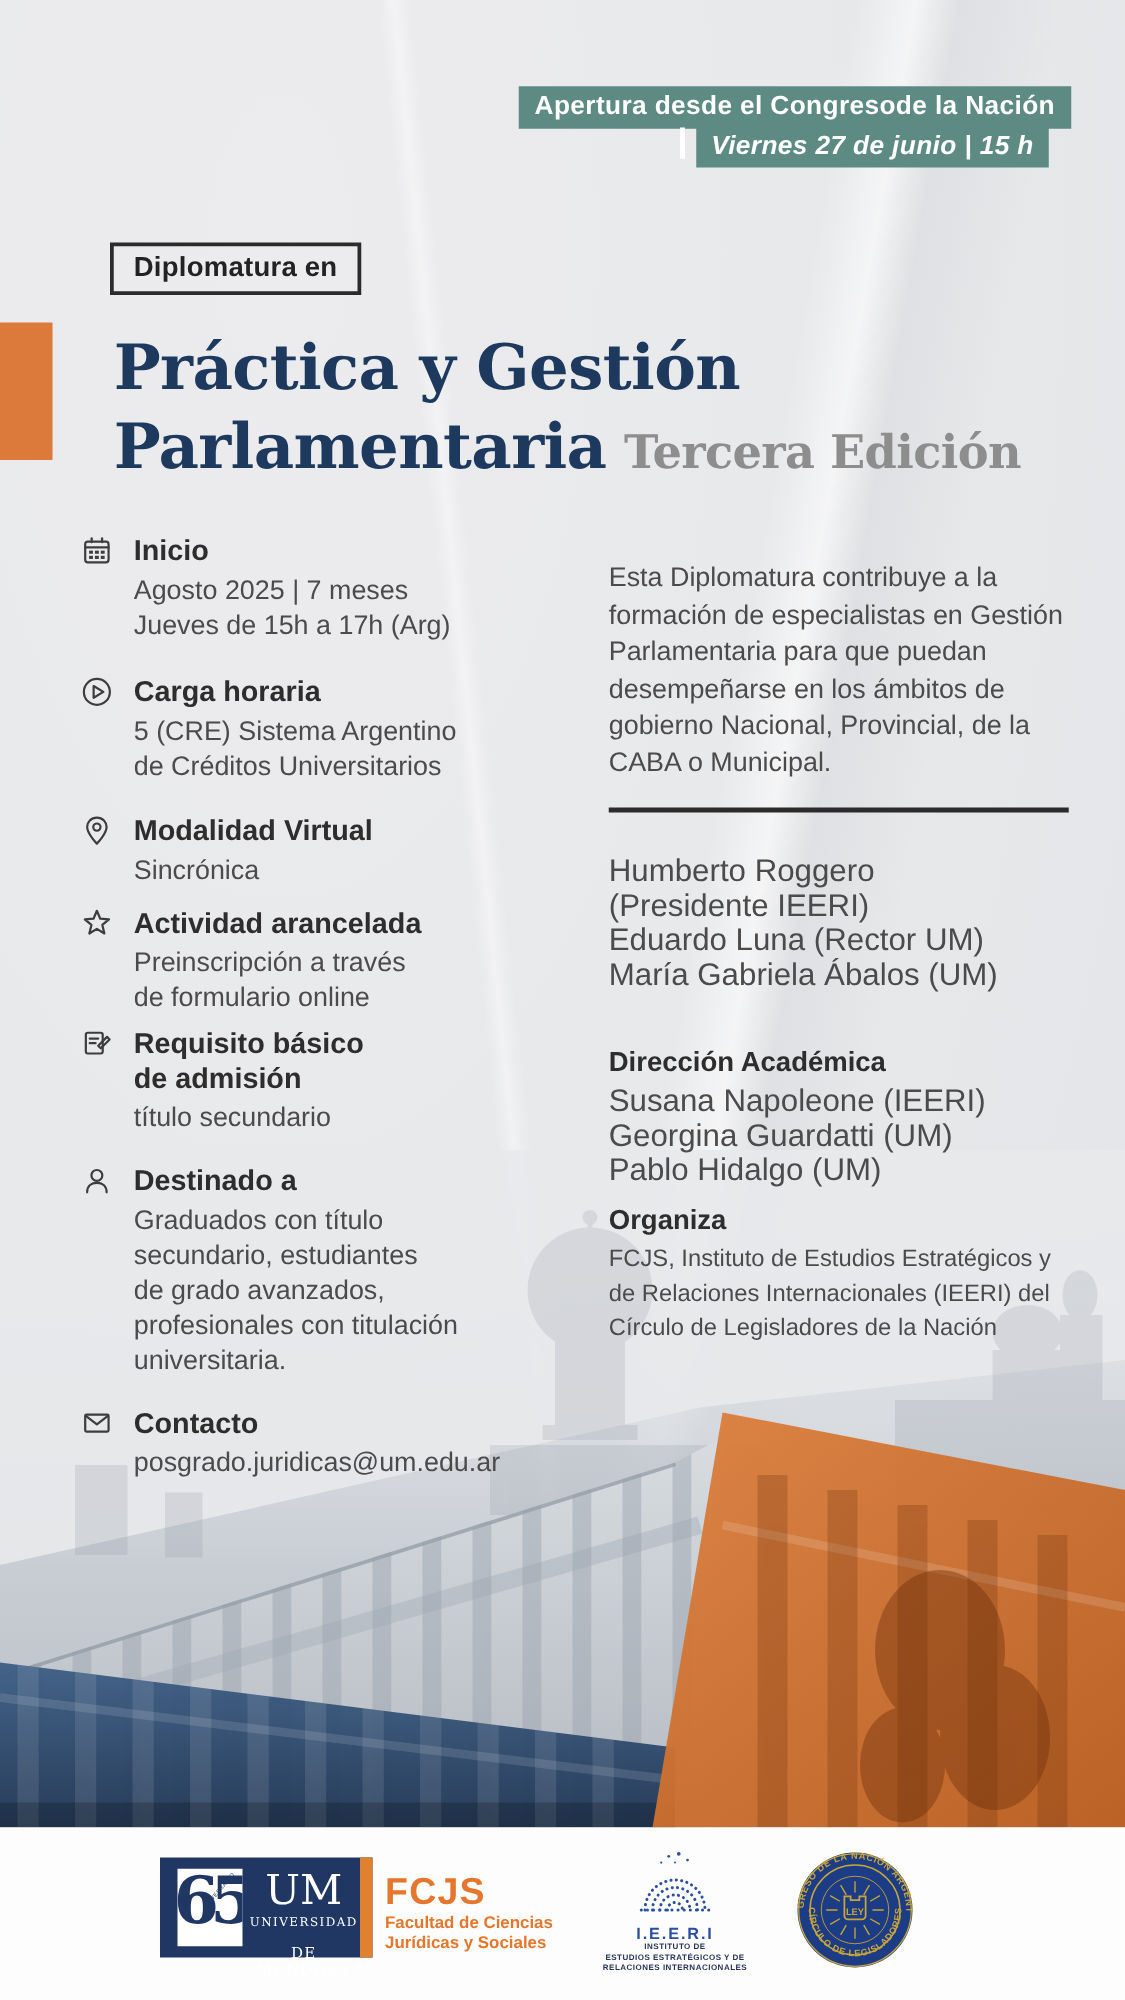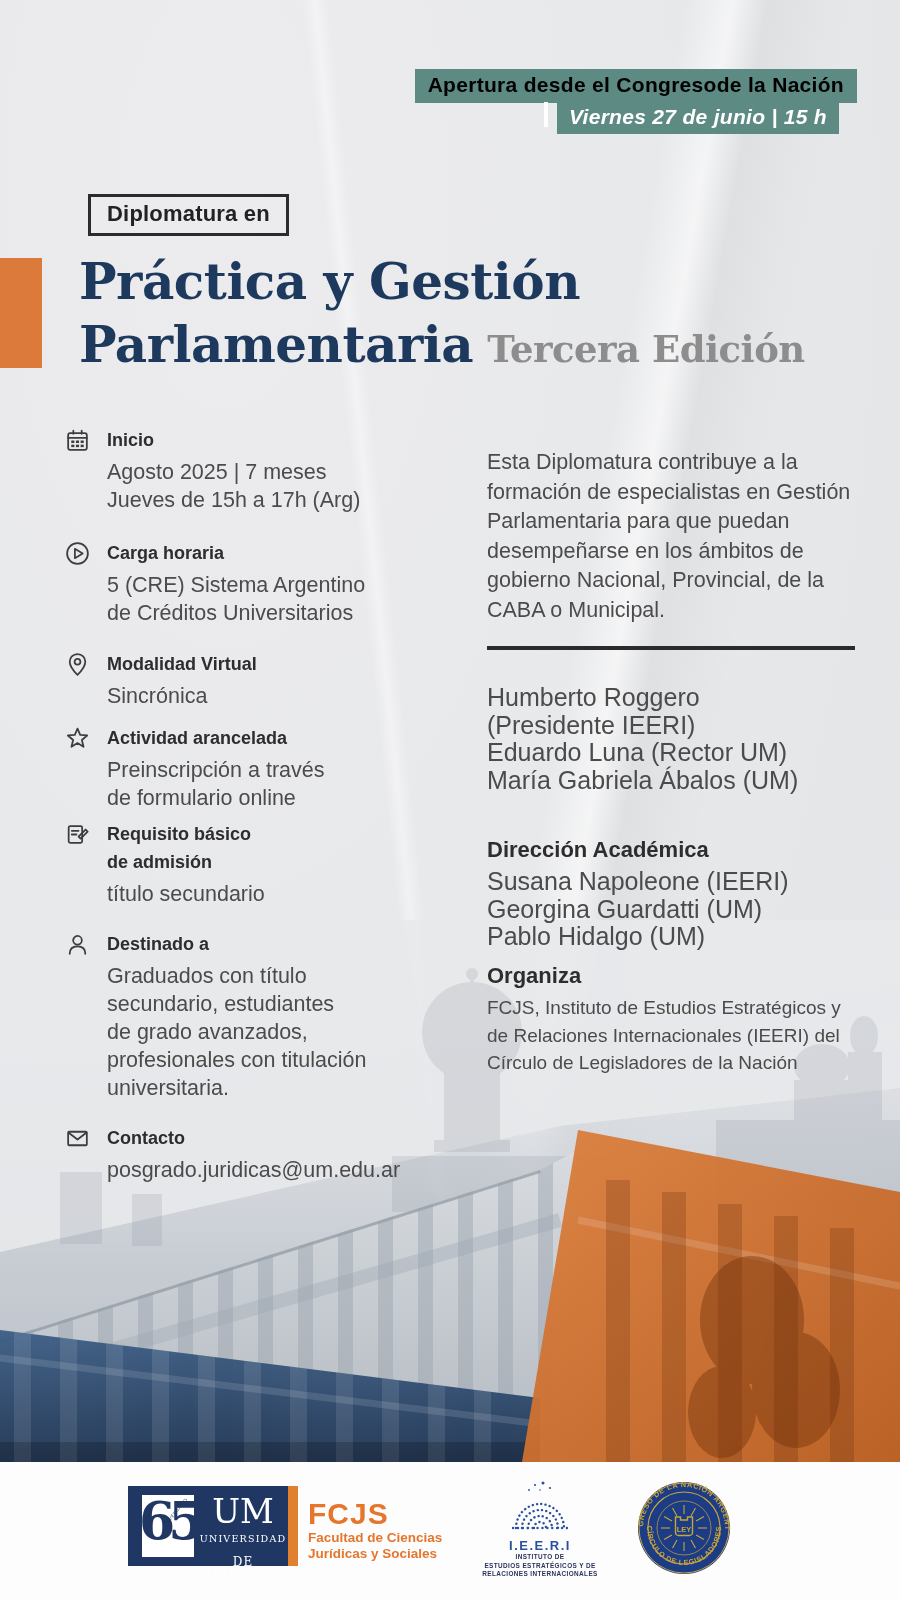--- a/index.html
+++ b/index.html
@@ -10,38 +10,38 @@
       radial-gradient(ellipse at 25% 12%, #ececee 0%, #e7e8ea 55%, #e3e4e7 100%);
     font-family:"Liberation Sans", sans-serif;
     color:#4b4b4b;
   }
   .creases{position:absolute;inset:0;pointer-events:none;
     background:
       linear-gradient(172deg, rgba(255,255,255,0) 64%, rgba(160,160,170,.10) 65%, rgba(255,255,255,0) 67%),
       linear-gradient(84deg, rgba(255,255,255,0) 44%, rgba(255,255,255,.4) 45.2%, rgba(255,255,255,0) 46.5%);
   }
   
-  .banner1{position:absolute;top:69px;right:43px;background:#5d8b83;color:#000000;
+  .banner1{position:absolute;top:69px;right:43px;background:#5d8b83;color:#ffffff;
     font-size:21px;font-weight:700;letter-spacing:.3px;padding:4px 13px 6px;}
   .banner2-row{position:absolute;top:102px;right:61px;display:flex;align-items:flex-start;gap:9px;}
   .pipe{width:4px;height:25px;background:#fff;}
   .banner2{background:#5d8b83;color:#fff;font-size:21px;font-weight:700;font-style:italic;
     padding:3px 12px 5px;letter-spacing:.3px;}
   
   .kicker{position:absolute;left:78px;top:194px;border:3px solid #2b2b2b;color:#222;
     font-size:22px;font-weight:700;padding:4px 16px 6px;letter-spacing:.2px;margin-left:10px;}
-  .title{position:absolute;left:79px;top:250px;margin:0;font-family:"DejaVu Serif", serif;
+  .title{position:absolute;left:79px;top:250px;margin:12px;font-family:"DejaVu Serif", serif;
     font-weight:700;color:#1d3a5e;font-size:50px;line-height:63px;letter-spacing:-.5px;}
   .title .edition{font-size:37px;color:#8d8d8d;margin-left:14px;letter-spacing:-.5px;}
   .orange-accent{position:absolute;left:0;top:258px;width:42px;height:110px;background:#dc7a3c;}
   
   .item{position:absolute;left:64px;width:410px;display:flex;gap:16px;}
   .ic{flex:0 0 27px;margin-top:1px;}
   .ic svg{width:27px;height:27px;stroke:#3d3d3d;fill:none;stroke-width:1.7;stroke-linecap:round;stroke-linejoin:round;}
-  .ittl{font-size:18px;font-weight:700;color:#2d2d2d;line-height:28px;white-space:pre-line;margin-bottom:4px;}
+  .ittl{font-size:23px;font-weight:700;color:#2d2d2d;line-height:28px;white-space:pre-line;margin-bottom:4px;}
   .itln{font-size:21.5px;color:#4b4b4b;line-height:28px;}
   
   .intro{position:absolute;left:487px;top:448px;width:378px;font-size:21.5px;line-height:29.5px;color:#4b4b4b;}
   .divider{position:absolute;left:487px;top:646px;width:368px;height:4px;background:#2b2b2b;}
   .rsec{position:absolute;left:487px;width:380px;}
   .rttl{font-size:22px;font-weight:700;color:#2d2d2d;line-height:28px;margin-bottom:4px;}
   .rln{font-size:25px;color:#4b4b4b;line-height:27.5px;}
   .rpar{font-size:19px;color:#4b4b4b;line-height:27.5px;width:376px;}
   
   .photo{position:absolute;left:0;top:920px;width:900px;height:542px;display:block;}

